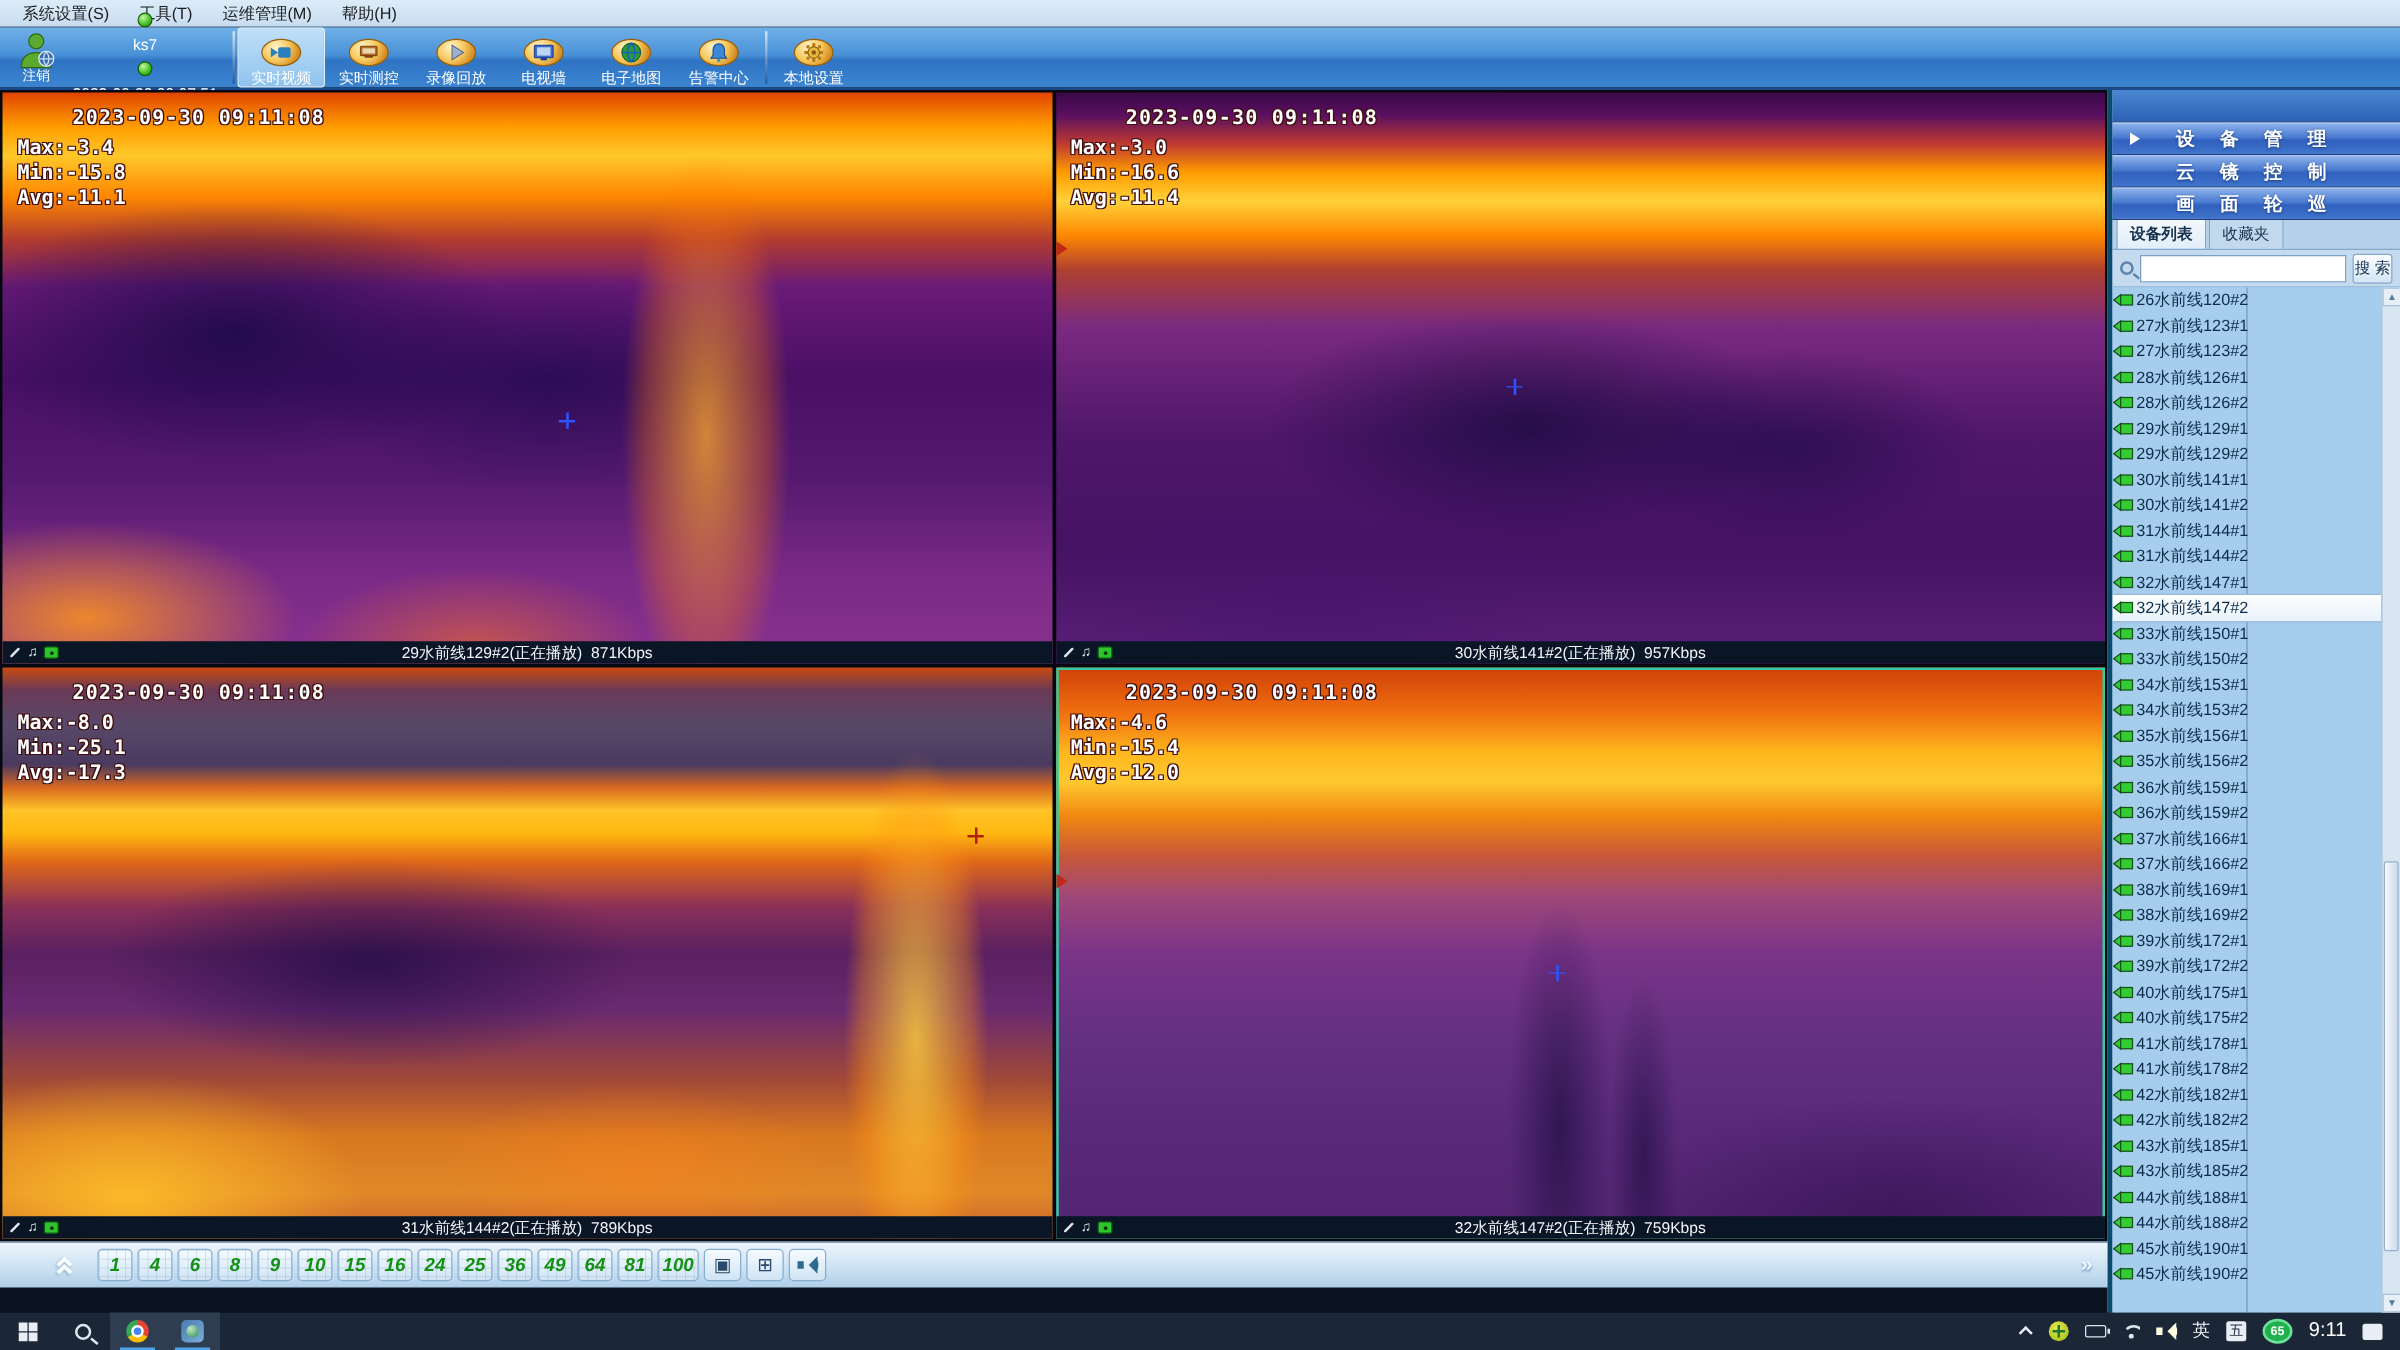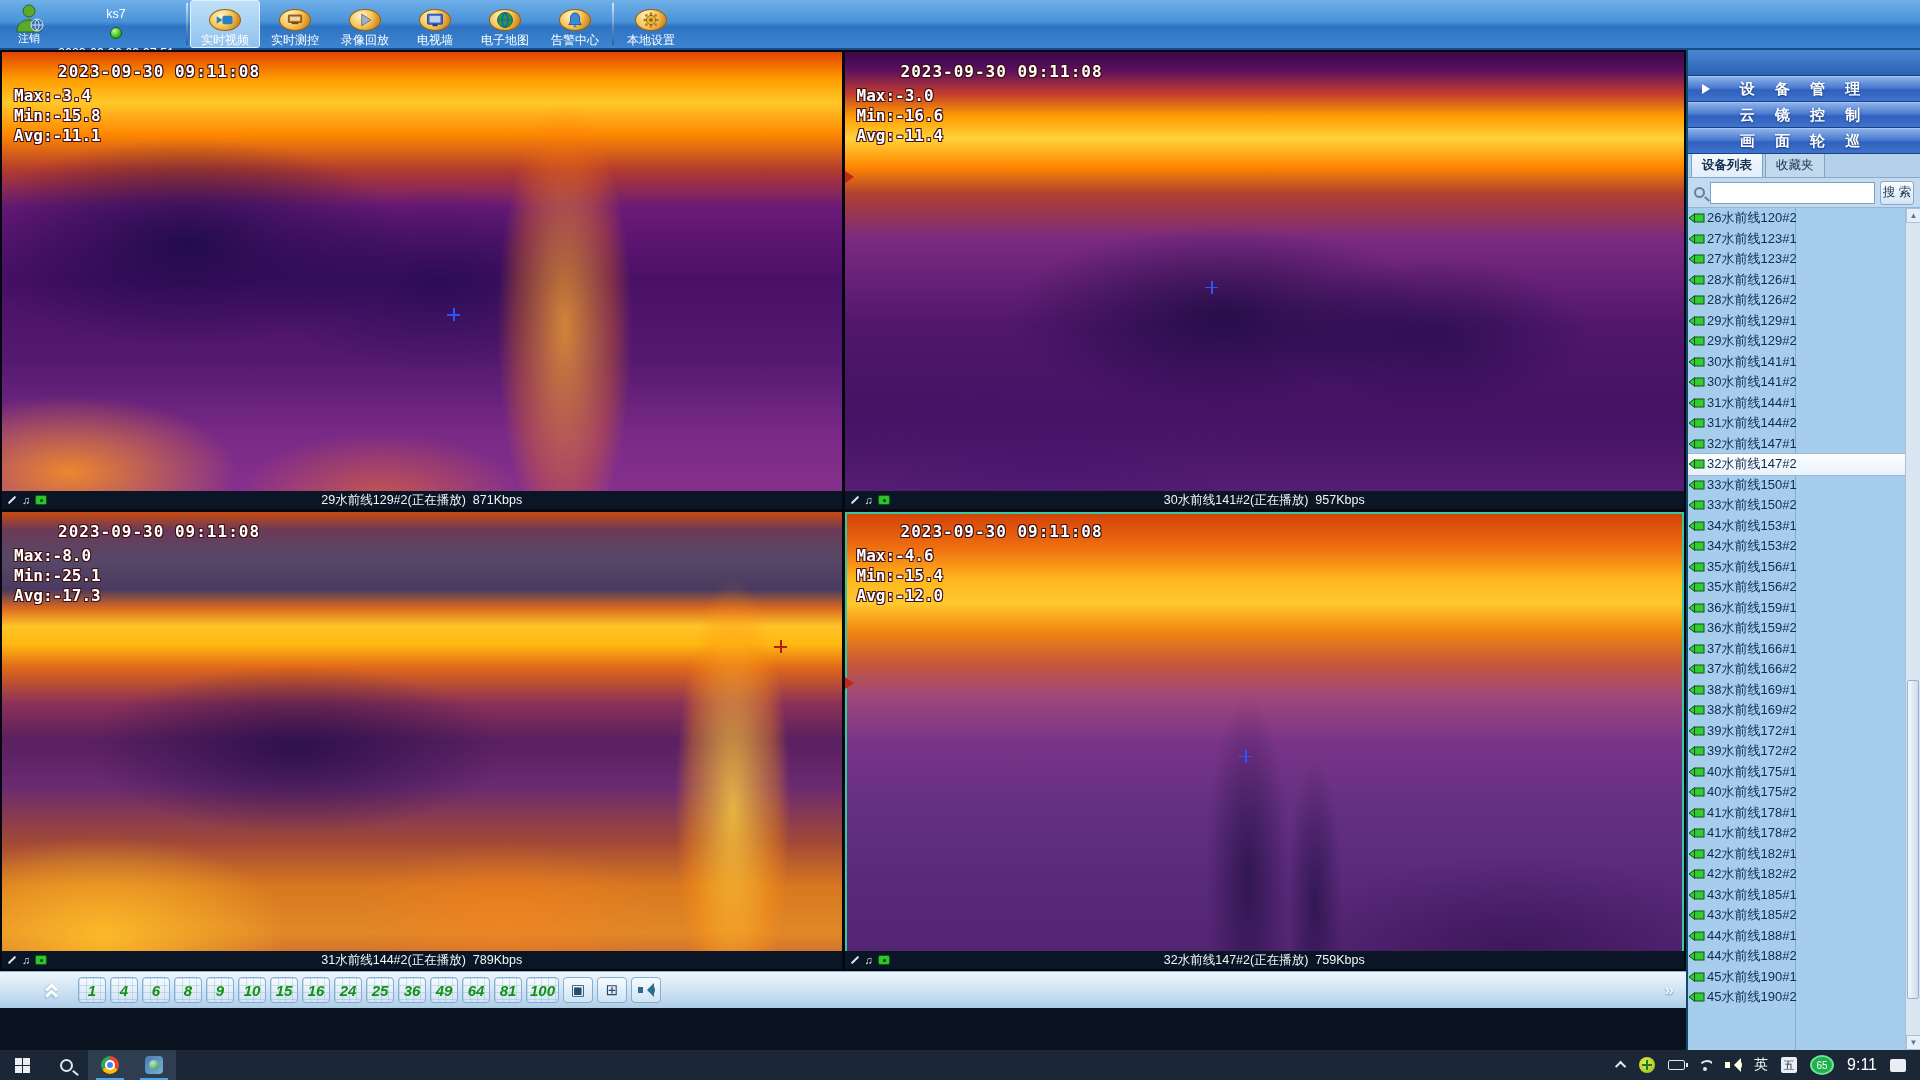--- a/index.html
+++ b/index.html
@@ -112,21 +112,21 @@
     background:linear-gradient(180deg,#f6fbff,#cfe4f4); margin-left:4px;
     display:flex; align-items:center; justify-content:center; color:#2a4a6a; font-size:15px; }
   .spk { position:relative; width:16px; height:14px; }
   .spk::before { content:""; position:absolute; left:0; top:4px; width:5px; height:6px; background:#2e6a8e; }
   .spk::after { content:""; position:absolute; left:2px; top:0; border:7px solid transparent; border-right:7px solid #2e6a8e; }
   .spk-wave { position:absolute; right:-1px; top:2px; width:8px; height:10px; border:2px solid #2e6a8e;
     border-left:none; border-top:none; border-bottom:none; border-radius:50%; }
   .more-btn { position:absolute; right:12px; color:#eef6ff; font-size:17px; font-weight:bold; text-shadow:0 1px 2px #6a94bc; }
 
   
-  .sidebar { width:234px; display:flex; flex-direction:column; border-left:2px solid #0c4a6e; background:#a6cdec;justify-content:center; }
+  .sidebar { width:234px; display:flex; flex-direction:column; border-left:4px solid #0c4a6e; background:#a6cdec;justify-content:center; }
   .sb-topstrip { height:26px; background:linear-gradient(180deg,#4a86d2,#2c62b4); border-bottom:1px solid #16407e; }
   .sb-header { height:26px; background:linear-gradient(180deg,#8cb2ea 0%,#4a7ad0 45%,#3161be 55%,#3f74cc 100%);
     border-top:1px solid #a9c4ee; border-bottom:1px solid #1c3f8a;
     display:flex; align-items:center; justify-content:center; position:relative;
     color:#fff; font-size:15px; font-weight:bold; letter-spacing:8px; text-shadow:0 1px 2px #1a3a7a; }
   .sb-header .expand { position:absolute; left:14px; width:0; height:0;
     border:5px solid transparent; border-left:8px solid #fff; letter-spacing:0; }
   .sb-tabs { height:24px; background:#b5d0e9; display:flex; align-items:flex-end; padding-left:3px; border-bottom:1px solid #86a8cc; }
   .sb-tab { font-size:12.5px; color:#16324e; padding:20px 10px 3px; border:1px solid #7ea4c8; border-bottom:none;
     border-radius:4px 4px 0 0; background:#c2d8ec; margin-right:2px; }
@@ -175,31 +175,37 @@
   .shield::after { left:3px; top:7px; width:10px; height:2px; }
   .batt { width:17px; height:10px; border:1.5px solid #dfe6ee; border-radius:2px; position:relative; }
   .batt::after { content:""; position:absolute; right:-4px; top:2px; width:2px; height:4px; background:#dfe6ee; }
   .wifi { width:14px; height:11px; position:relative; overflow:hidden; }
   .wifi::before { content:""; position:absolute; left:0; top:0; width:14px; height:14px;
     border:2px solid #dfe6ee; border-radius:50%; border-color:#dfe6ee transparent transparent transparent; transform:rotate(0deg); }
   .wifi::after { content:""; position:absolute; left:5px; top:7px; width:4px; height:4px; background:#dfe6ee; border-radius:50%; }
   .ime { font-size:14px; color:#f2f6fa; }
   .ime-box { width:16px; height:16px; background:#e8eef4; color:#1b2736; font-size:11px; line-height:16px; text-align:center; border-radius:2px; }
   .ring-badge { width:24px; height:20px; border-radius:50%; background:#21b14c; border:2px solid #6ee29a;
-    color:#fff; font-size:10px; line-height:17px; text-align:center; font-weight:normal; }
+    color:#fff; font-size:10px; line-height:17px; text-align:center; font-weight:bold; }
   .clock { font-size:16px; }
   .notif { width:16px; height:13px; background:#e8eef4; border-radius:2px; position:relative; }
   .notif::after { content:""; position:absolute; left:2px; bottom:-4px; border:4px solid transparent; border-top:4px solid #e8eef4; }
 </style>
 </head>
 <body>
 
 <div class="screen">
 
 
+  <div class="menubar">
+    <div class="menu-item">系统设置(S)</div>
+    <div class="menu-item">工具(T)</div>
+    <div class="menu-item">运维管理(M)</div>
+    <div class="menu-item">帮助(H)</div>
+  </div>
 
   <div class="toolbar">
     <div class="tb-user">
       <div class="person-wrap">
         <svg width="30" height="30" viewBox="0 0 30 30">
           <circle cx="15" cy="8" r="6" fill="#5aaa30" stroke="#2e6a14"></circle>
           <path d="M3 29 c0-9 6-12 12-12 s12 3 12 12 z" fill="#5aaa30" stroke="#2e6a14"></path>
           <circle cx="23" cy="22" r="6" fill="#3a6eb0" stroke="#dce8f4" stroke-width="1"></circle>
           <path d="M17.5 22 h11 M23 16.5 a8 8 0 0 1 0 11 M23 16.5 a8 8 0 0 0 0 11" stroke="#cfe2f2" fill="none" stroke-width="1"></path>
         </svg>

